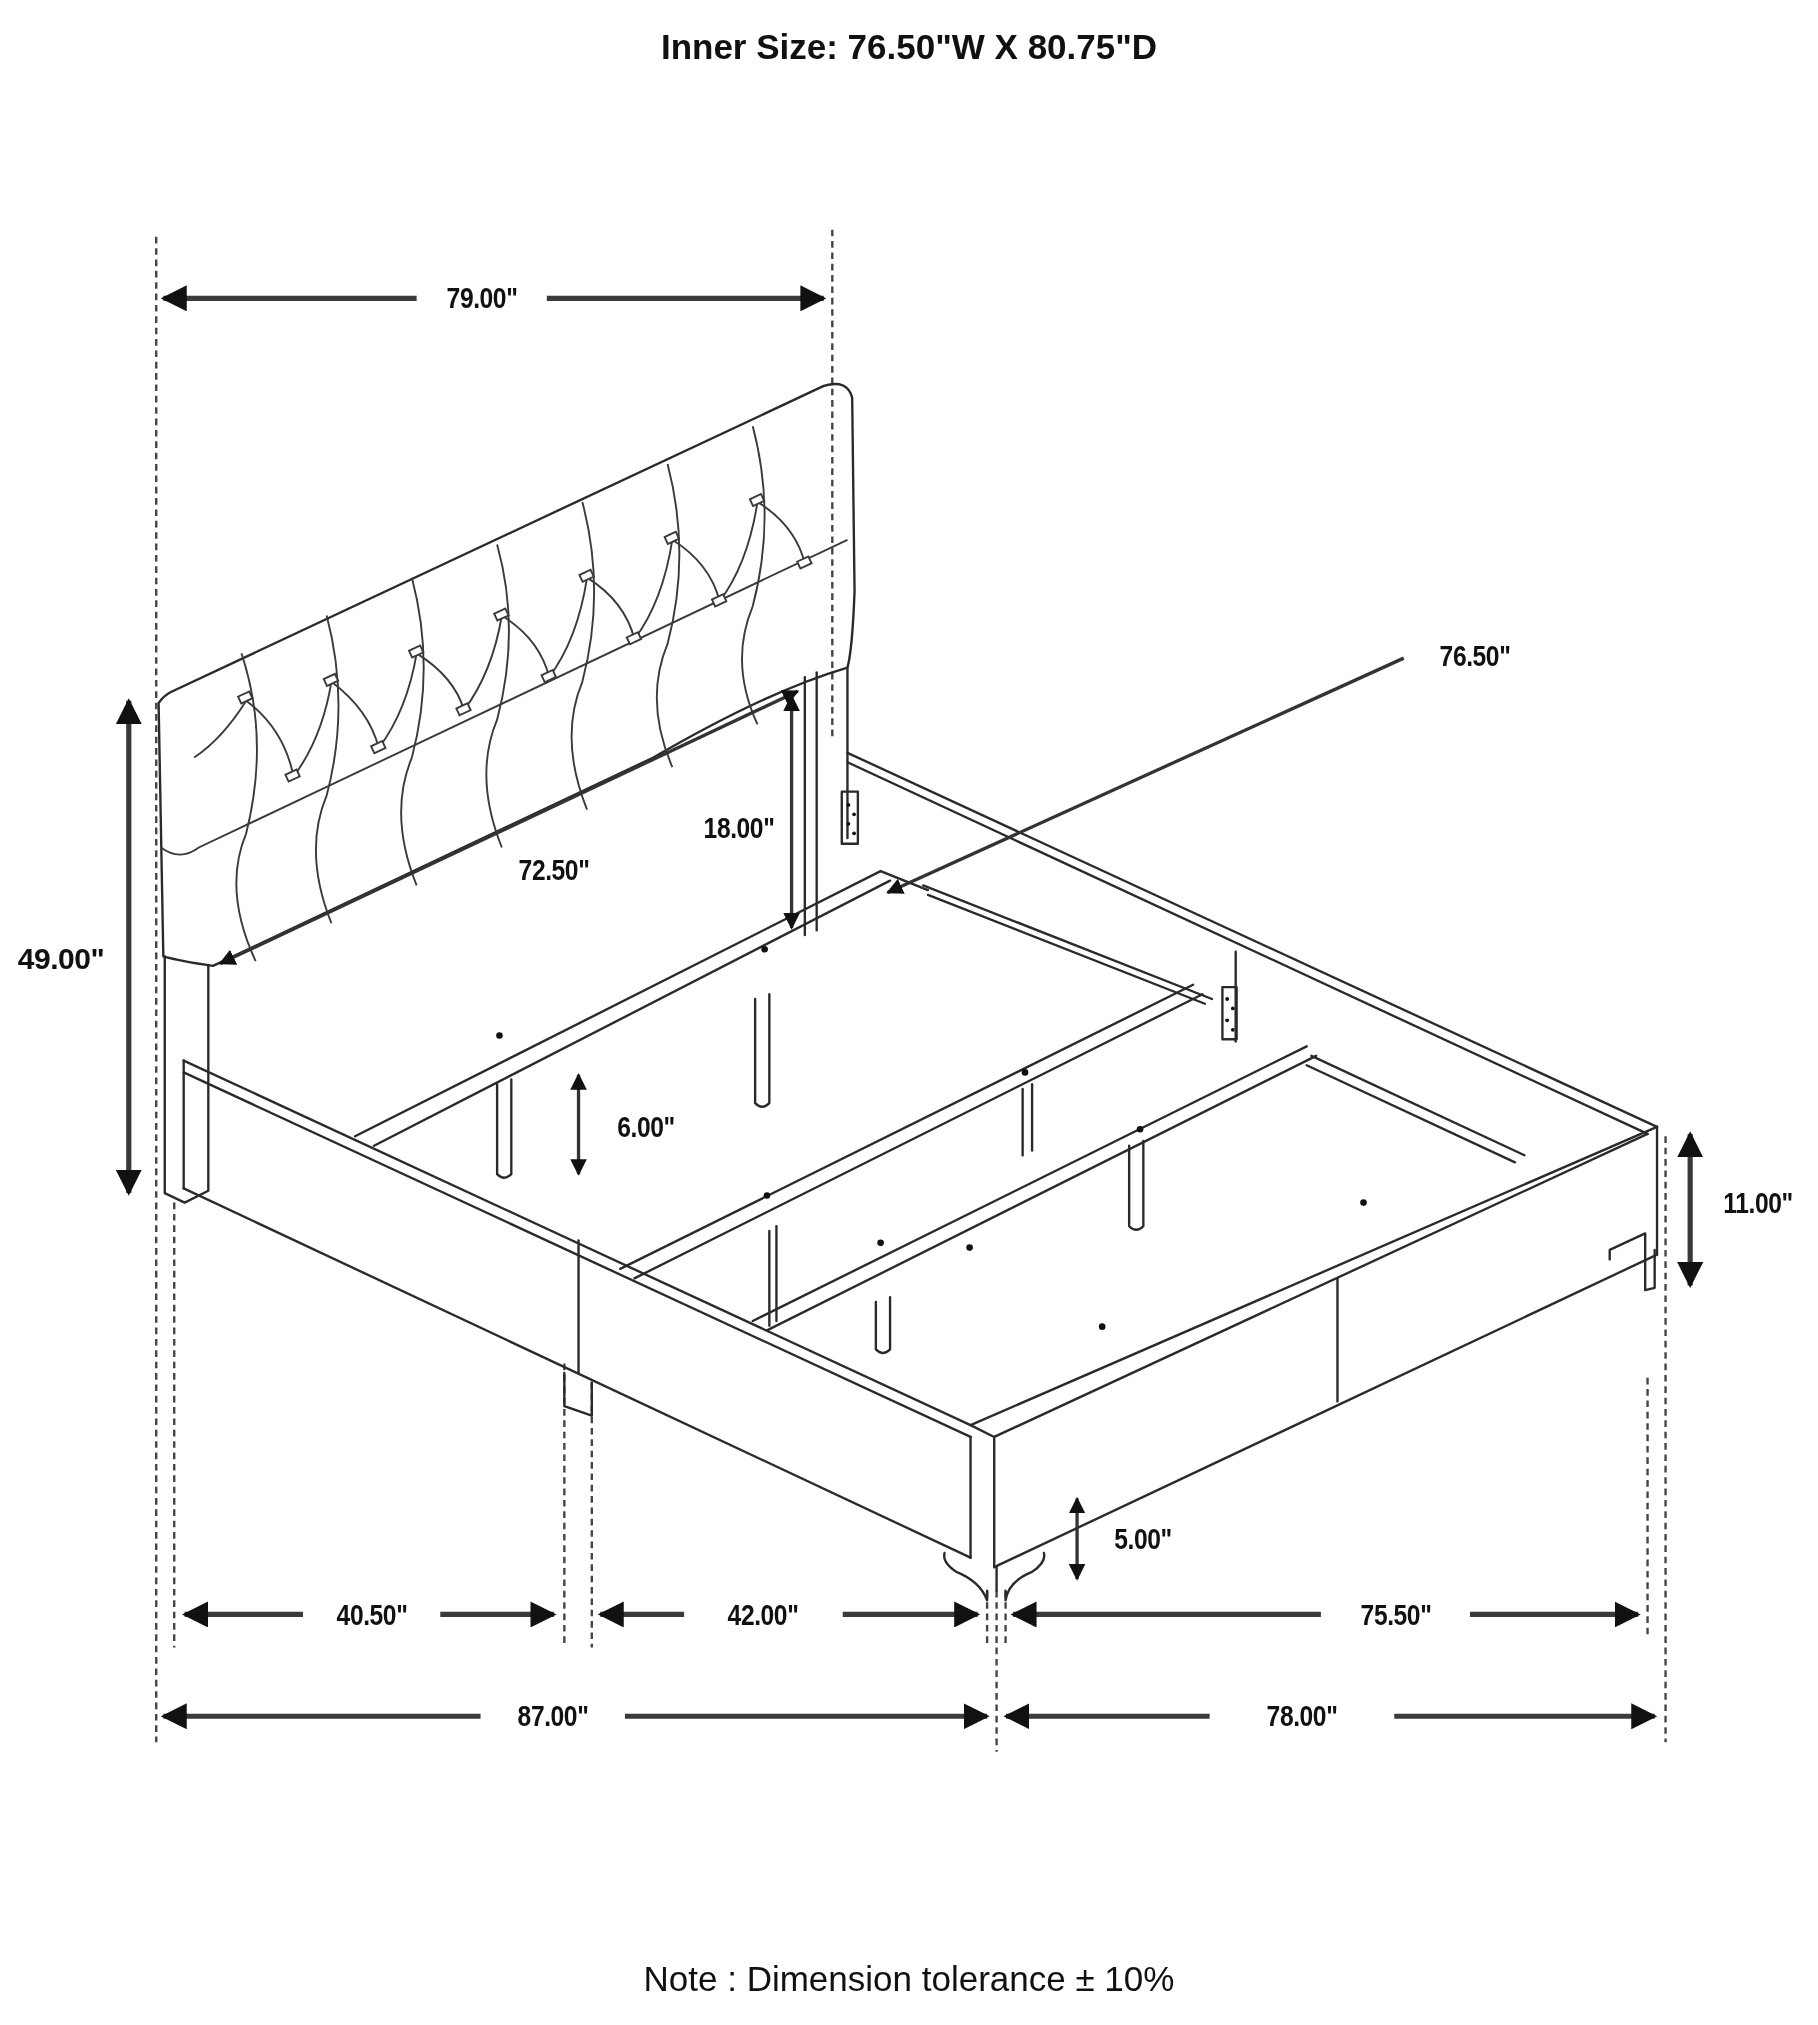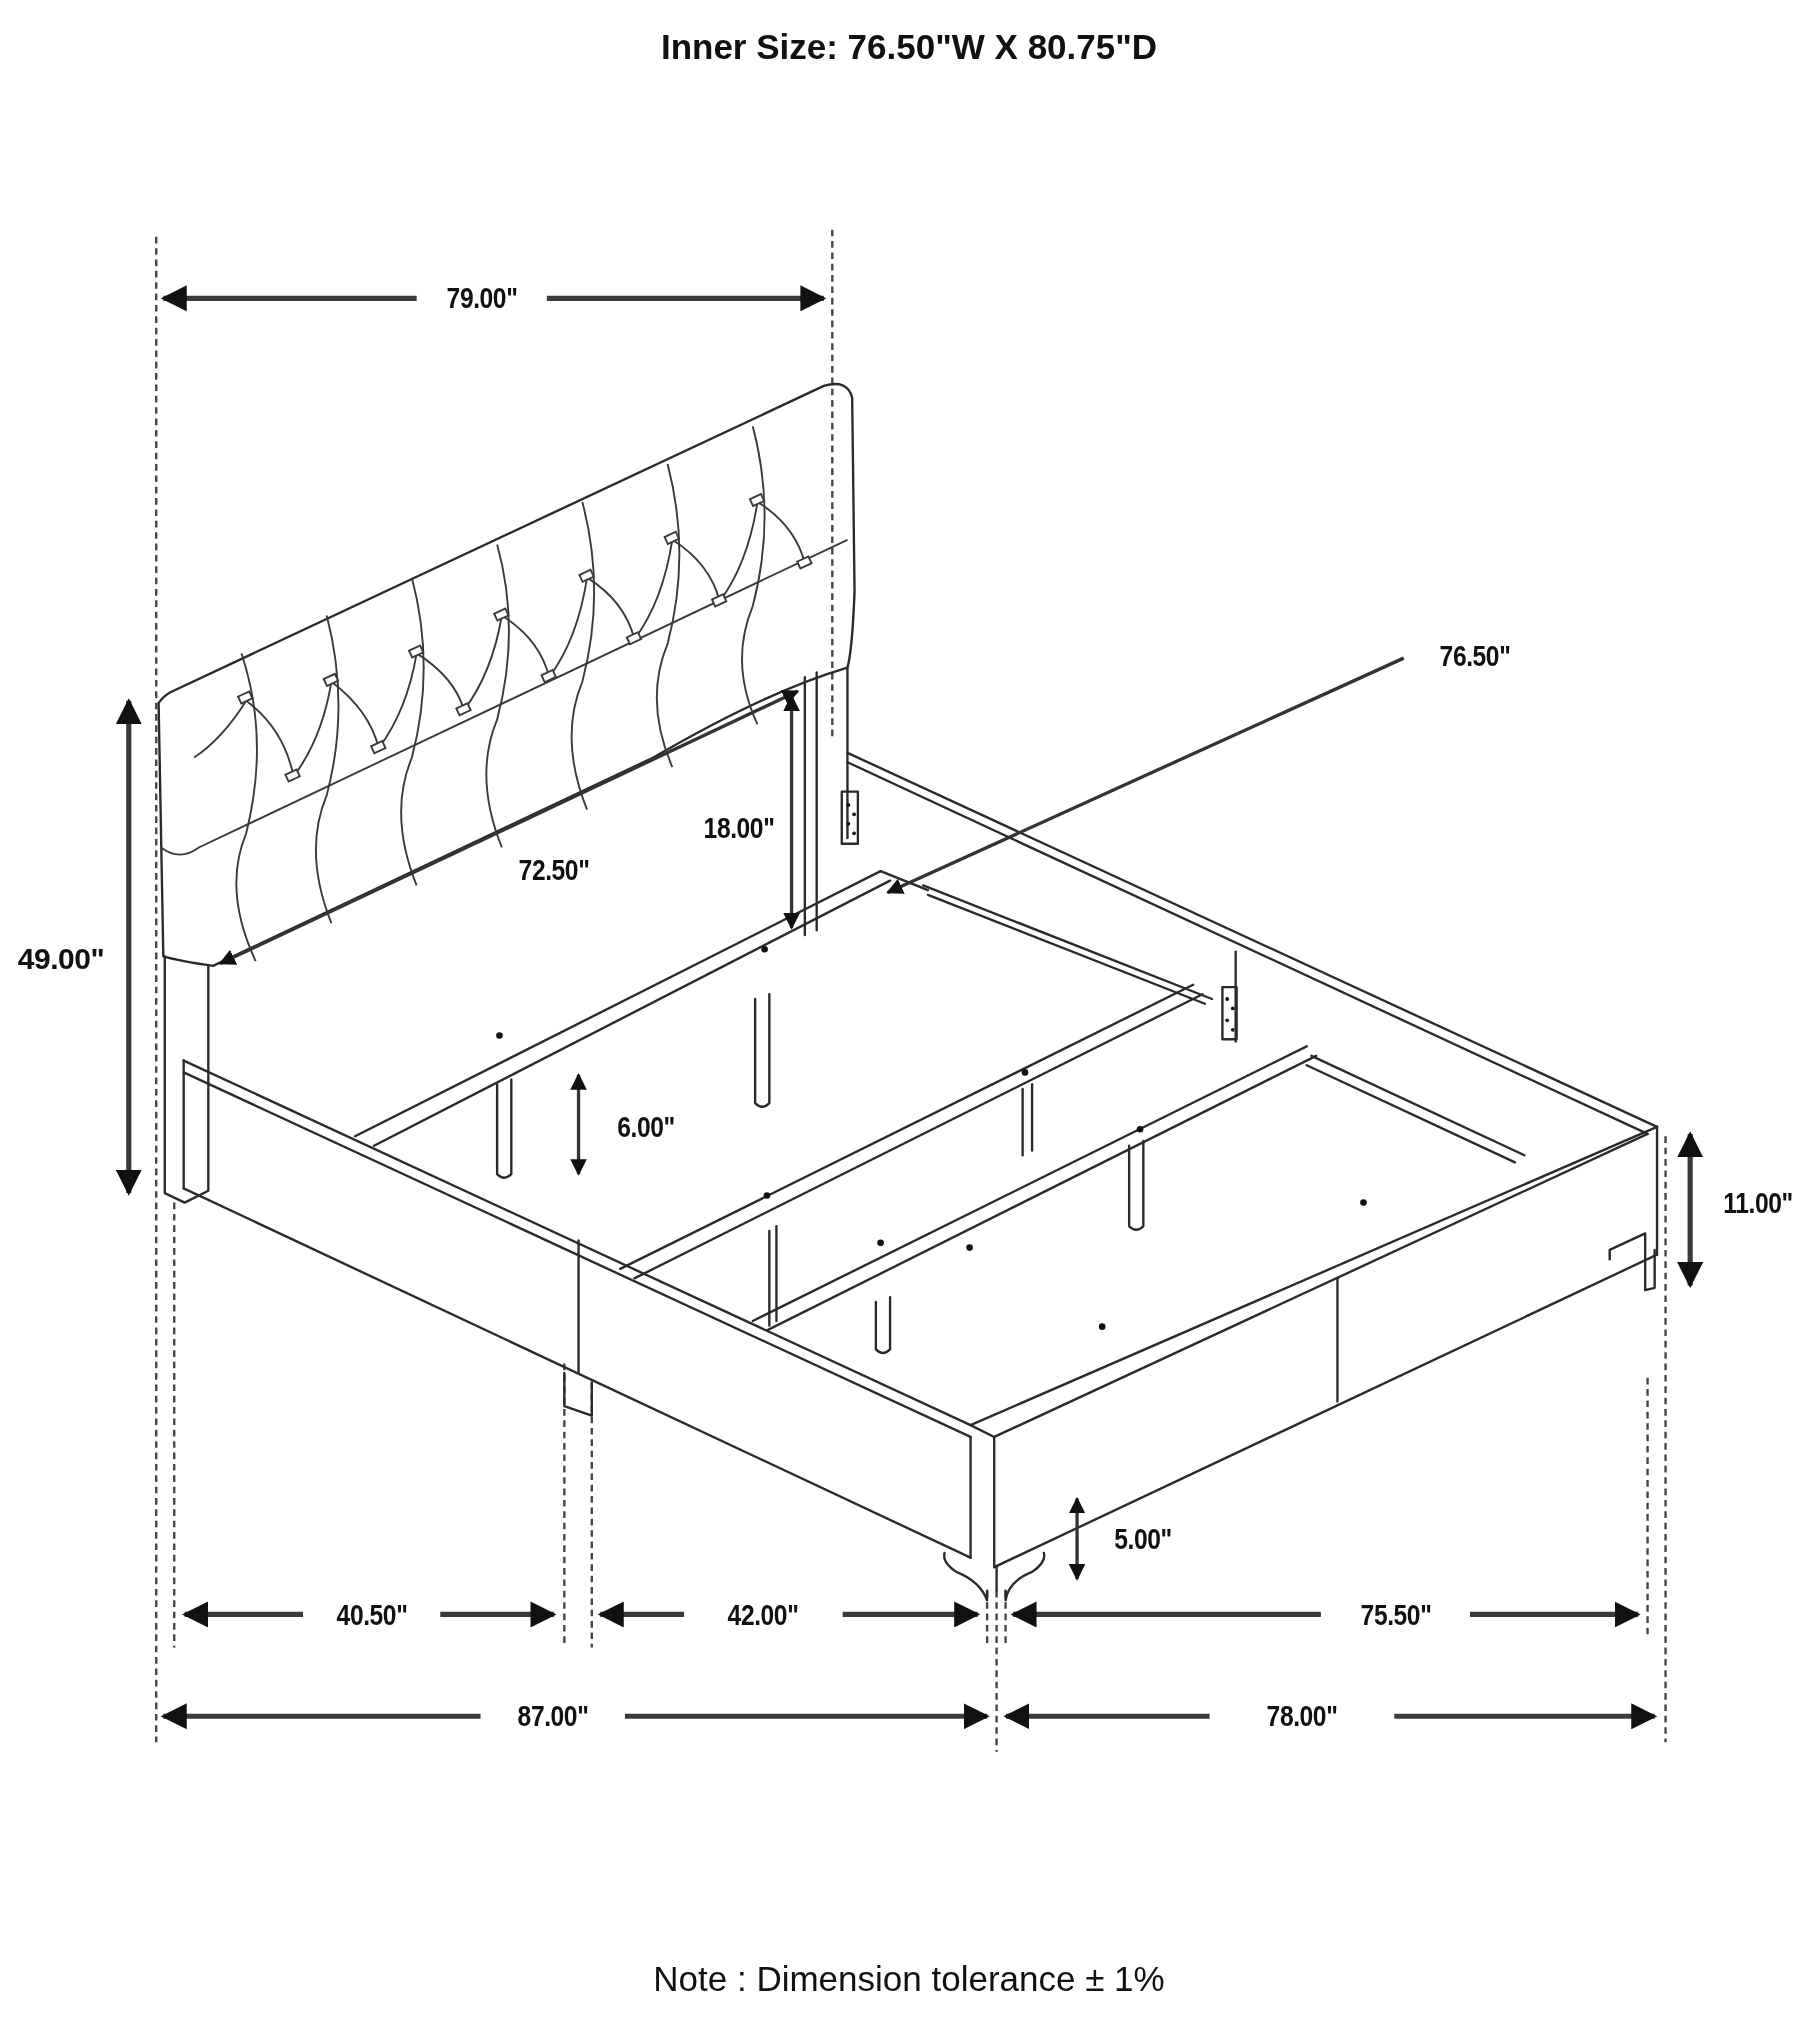--- a/index.html
+++ b/index.html
@@ -217,14 +217,14 @@
 <div class="label narrow" style="left:1475px; top:656px; background:transparent;">76.50"</div>
 <div class="label narrow" style="left:646px; top:1127px; background:transparent;">6.00"</div>
 <div class="label narrow" style="left:1758px; top:1203px; background:transparent;">11.00"</div>
 <div class="label narrow" style="left:1143px; top:1539px; background:transparent;">5.00"</div>
 <div class="label narrow" style="left:372px; top:1615px;">40.50"</div>
 <div class="label narrow" style="left:763px; top:1615px;">42.00"</div>
 <div class="label narrow" style="left:1396px; top:1615px;">75.50"</div>
 <div class="label narrow" style="left:553px; top:1716px;">87.00"</div>
 <div class="label narrow" style="left:1302px; top:1716px;">78.00"</div>
 
-<div class="note">Note : Dimension tolerance  ± 1%</div>
+<div class="note">Note : Dimension tolerance  ± 10%</div>
 
 
 </body></html>

